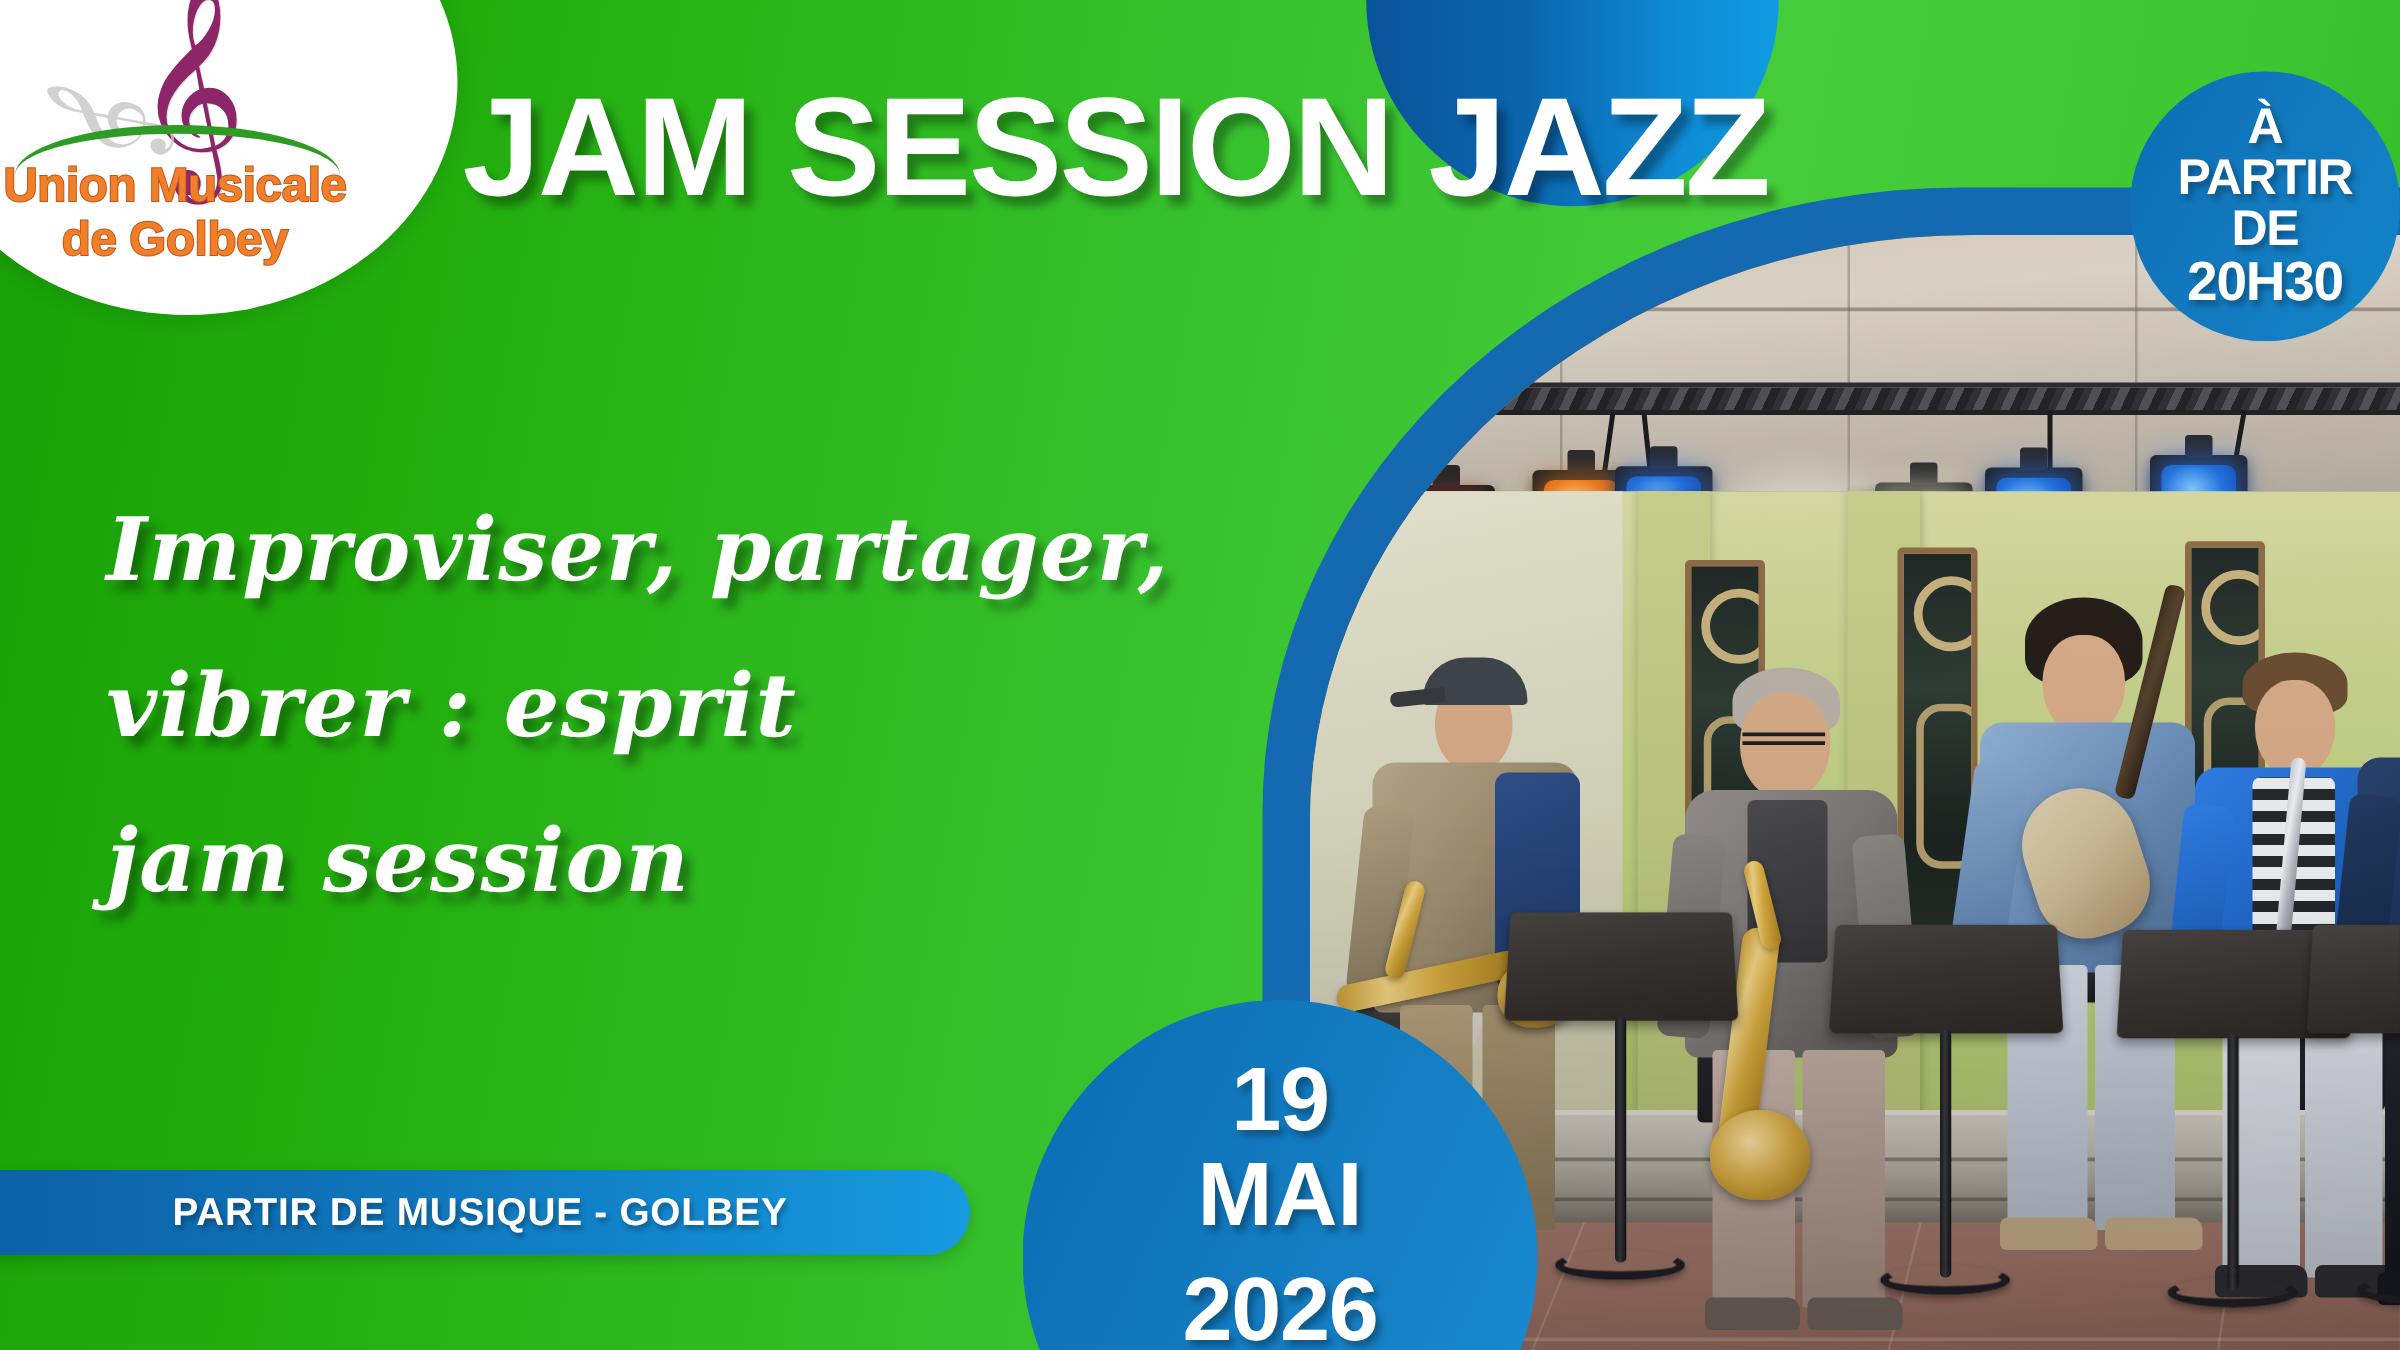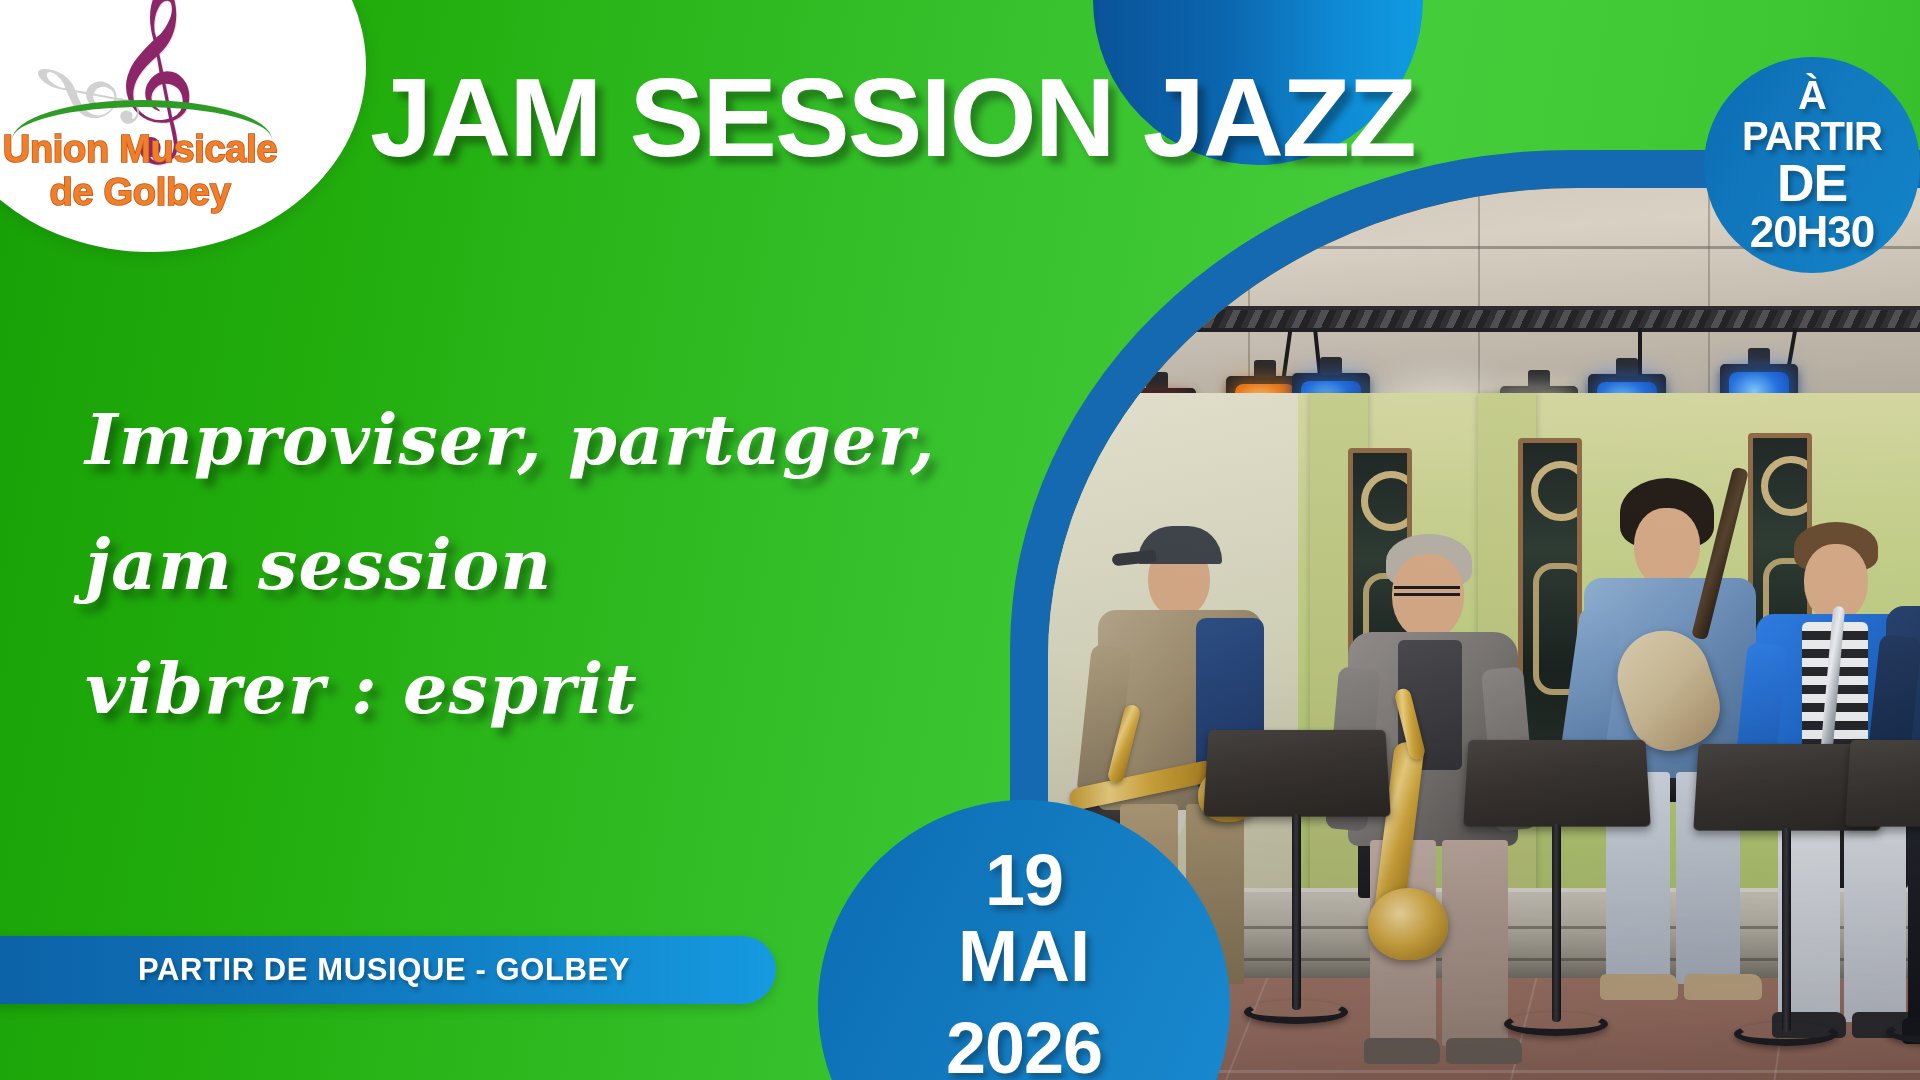--- a/index.html
+++ b/index.html
@@ -256,21 +256,21 @@
     border-radius:50%; z-index:8;
     background:linear-gradient(120deg,#0C6CB4 0%,#1279BE 45%,#1384C8 100%);
     display:flex; flex-direction:column; align-items:center; justify-content:center;
     color:#fff; text-align:center;
     font-family:"Liberation Sans", sans-serif; font-weight:bold;
     text-shadow:3px 4px 5px rgba(0,0,0,.3);
     line-height:1.02;
   }
   .time-badge .l1{ font-size:40px; letter-spacing:-1px; }
   .time-badge .l2{ font-size:40px; letter-spacing:-1px; }
-  .time-badge .l3{ font-size:52px; letter-spacing:-1px; }
+  .time-badge .l3{ font-size:40px; letter-spacing:-1px; }
   .time-badge .l4{ font-size:44px; letter-spacing:-1px; }
 
   
   .date-badge{
     position:absolute; left:818px; top:800px; width:412px; height:412px;
     border-radius:50%; z-index:9;
     background:linear-gradient(115deg,#0C6CB4 0%,#1279BE 42%,#1A8BD2 100%);
     display:flex; flex-direction:column; align-items:center; justify-content:flex-start;
     padding-top:44px;
     color:#fff; text-align:center;
@@ -476,22 +476,22 @@
         <div>Union Musicale</div>
         <div>de Golbey</div>
       </div>
     </div>
   </div>
 
   <div class="title">JAM SESSION JAZZ</div>
 
   <div class="tagline">
     <div>Improviser, partager,</div>
+    <div>vibrer : esprit</div>
     <div>jam session</div>
-    <div>vibrer : esprit</div>
   </div>
 
   <div class="time-badge">
     <div class="l1">À</div>
     <div class="l2">PARTIR</div>
     <div class="l3">DE</div>
     <div class="l4">20H30</div>
   </div>
 
   <div class="date-badge">

